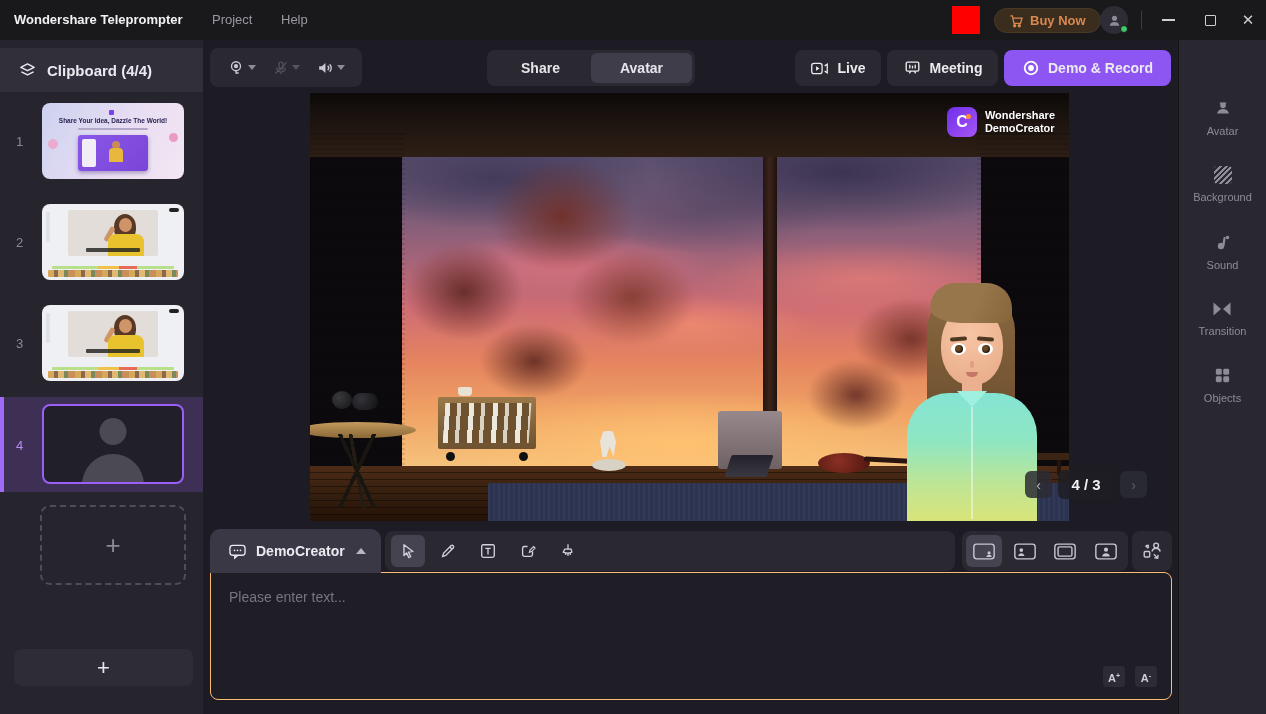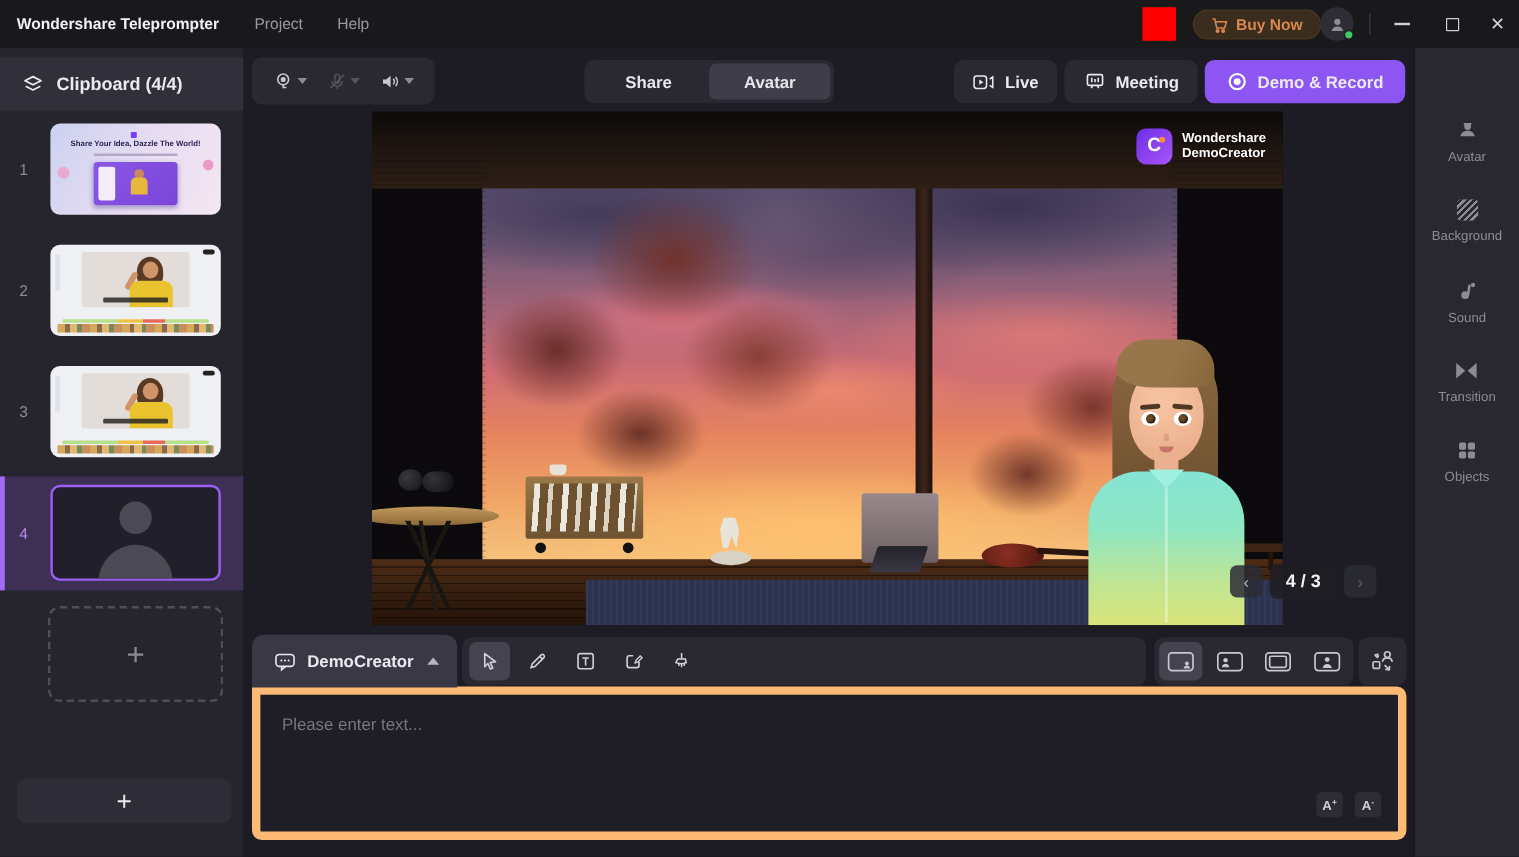--- a/index.html
+++ b/index.html
@@ -204,21 +204,21 @@
      display:flex; align-items:center; gap:6px; padding-left:6px; z-index:6; }
   .tool-btn { width:34px; height:32px; border-radius:6px; display:flex; align-items:center; justify-content:center; color:#d2d0da; }
   .tool-btn.active { background:#45434f; }
   .layout-bar { position:absolute; left:759px; top:491px; width:166px; height:40px; background:#2a2932; border-radius:8px;
      display:flex; align-items:center; justify-content:space-evenly; z-index:6; }
   .layout-btn { width:36px; height:32px; border-radius:6px; display:flex; align-items:center; justify-content:center; color:#c9c7d2; }
   .layout-btn.active { background:#45434f; }
   .swap-btn { position:absolute; left:929px; top:491px; width:40px; height:40px; background:#2a2932; border-radius:8px;
      display:flex; align-items:center; justify-content:center; color:#c9c7d2; z-index:6; }
   .prompt-box { position:absolute; left:7px; top:532px; width:962px; height:128px; background:#1f1e26;
-     border:7px solid #fdba74; border-radius:0 8px 8px 8px; z-index:5; }
+     border:1px solid #fdba74; border-radius:0 8px 8px 8px; z-index:5; }
   .prompt-box textarea { position:absolute; inset:0; width:100%; height:100%; background:transparent; border:none; outline:none; resize:none;
      color:#dddbe4; font-size:14px; font-family:"Liberation Sans",sans-serif; padding:16px 18px; }
   .prompt-box textarea::placeholder { color:#77757f; }
   .font-btns { position:absolute; right:14px; bottom:12px; display:flex; gap:10px; }
   .font-btn { width:22px; height:21px; border-radius:4px; background:#2d2c35; color:#cfcdd8; font-size:11px; font-weight:bold;
      display:flex; align-items:flex-end; justify-content:center; padding-bottom:3px; }
   .font-btn sup { font-size:7px; line-height:1; transform:translateY(-5px); }
 
   
   #right-sidebar { position:absolute; left:1178px; top:40px; width:88px; height:674px; background:#292831; border-left:1px solid #15151a;

